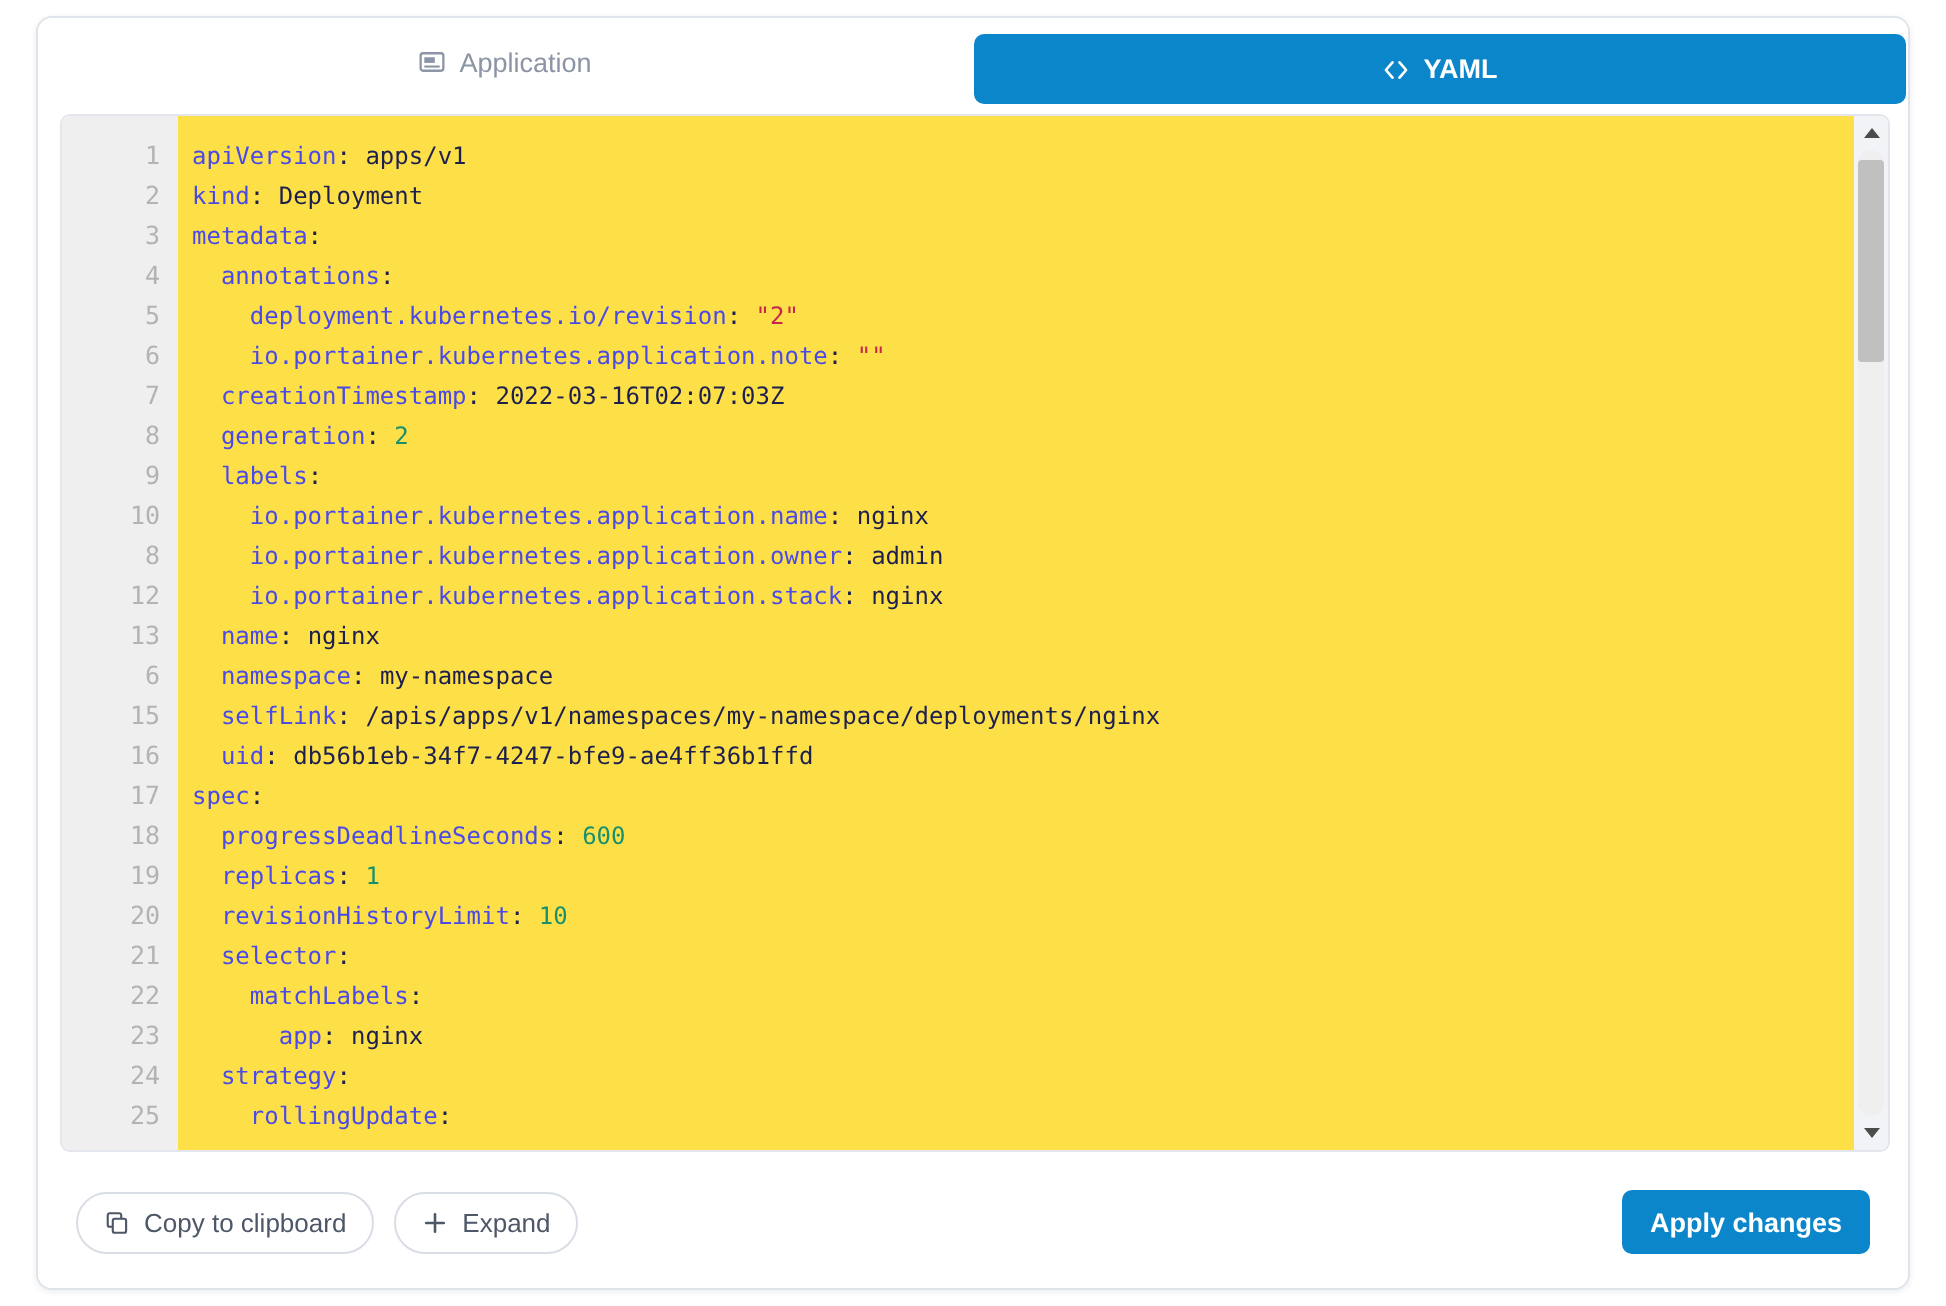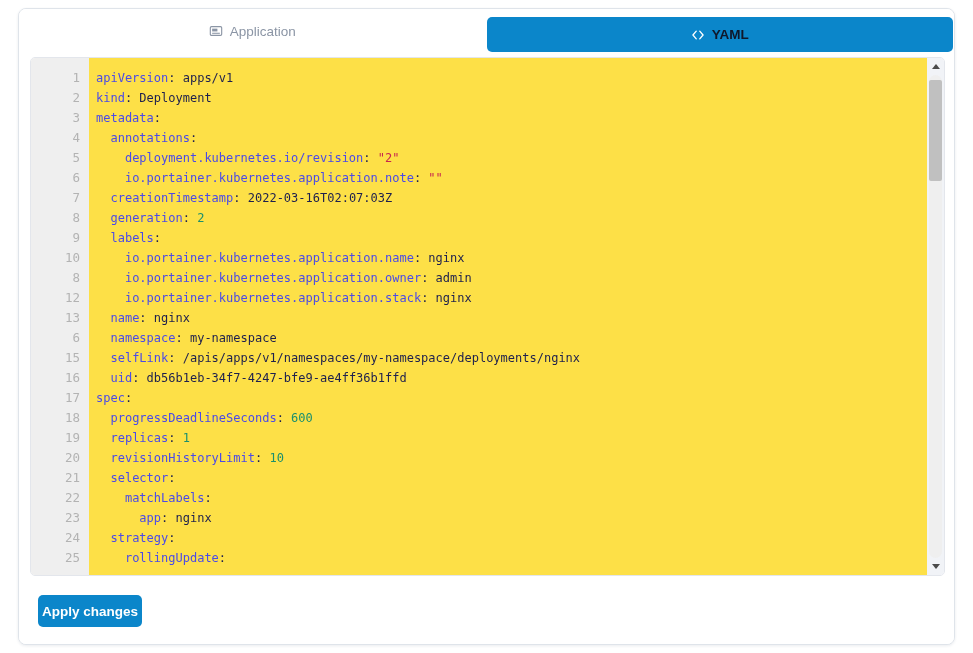--- a/index.html
+++ b/index.html
@@ -59,21 +59,21 @@
     cursor: pointer;
     user-select: none;
     box-sizing: border-box;
     background: transparent;
     border: none;
     font-family: "Liberation Sans", sans-serif;
   }
 
   .tab.active {
     background: #0b86ca;
-    color: #0f172a;
+    color: #ffffff;
     border-radius: 5px;
     margin: 8px 1px 1px 1px;
     font-weight: 600;
   }
 
   .tab .tico {
     display: inline-flex;
     align-items: center;
     justify-content: center;
     width: 14px;
@@ -220,21 +220,21 @@
     justify-content: center;
     width: 13px; height: 13px;
     flex: none;
   }
 
   .btn-primary {
     display: inline-flex;
     align-items: center;
     justify-content: center;
     height: 32px;
-    padding: 0 4px;
+    padding: 0 14px;
     border: none;
     border-radius: 5px;
     background: #0b86ca;
     color: #ffffff;
     font-size: 13.5px;
     font-weight: 600;
     font-family: "Liberation Sans", sans-serif;
     cursor: pointer;
     white-space: nowrap;
   }
@@ -307,20 +307,42 @@
             <i></i>
           </div>
         <div class="sb-thumb" style="height: 101px; top: 22px;"></div>
         <div class="sb-arrow down">
             <i></i>
           </div>
       </div>
     </div>
 
     <div class="footer">
+      <div class="footer-left">
+
+        <button class="btn-outline">
+          <span class="bico">
+            <svg viewBox="0 0 16 16" width="13" height="13" aria-hidden="true">
+              <rect x="5.4" y="5.4" width="8.2" height="8.6" rx="1.3" fill="none" stroke="#4d5767" stroke-width="1.3"></rect>
+              <path d="M10.6 5.0 L10.6 3.3 a1.3 1.3 0 0 0 -1.3 -1.3 L3.6 2.0 a1.3 1.3 0 0 0 -1.3 1.3 L2.3 9.0 a1.3 1.3 0 0 0 1.3 1.3 L5.0 10.3" fill="none" stroke="#4d5767" stroke-width="1.3" stroke-linecap="round"></path>
+            </svg>
+          </span>
+          <span>Copy to clipboard</span>
+        </button>
+
+        <button class="btn-outline">
+          <span class="bico">
+            <svg viewBox="0 0 16 16" width="13" height="13" aria-hidden="true">
+              <path d="M8 2.6 L8 13.4 M2.6 8 L13.4 8" stroke="#4d5767" stroke-width="1.6" stroke-linecap="round"></path>
+            </svg>
+          </span>
+          <span>Expand</span>
+        </button>
+
+      </div>
 
       <button class="btn-primary">
         <span>Apply changes</span>
       </button>
     </div>
 
   </div>
 </div>
 
 </body></html>

